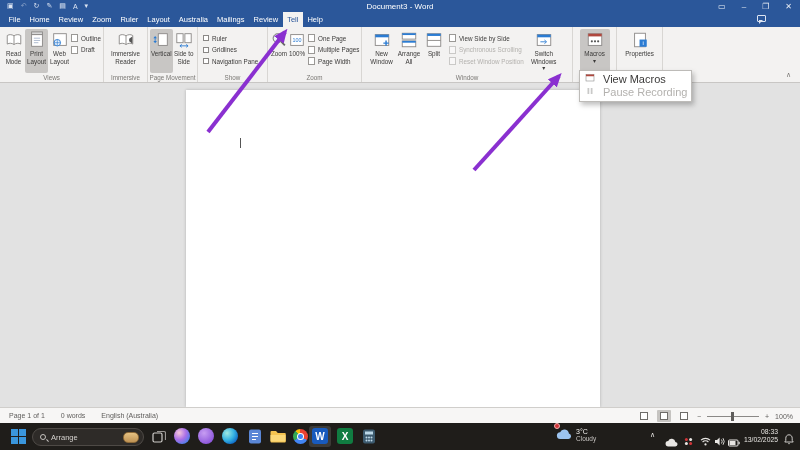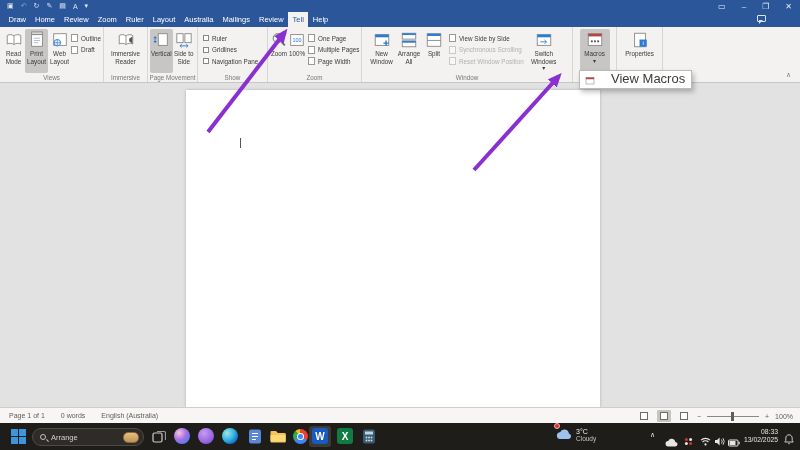--- a/index.html
+++ b/index.html
@@ -43,21 +43,21 @@
   .caret { font-size:6px; color:#3b3a39; }
   .collapse { position:absolute; right:9px; bottom:3px; font-size:7px; color:#7a7874; }
 
   
   .docarea { position:absolute; left:0; top:83px; width:800px; height:324px; background:#e2e2e2; }
   .page { position:absolute; left:186px; top:7px; width:414px; height:317px; background:#fff; box-shadow:0 0 3px rgba(0,0,0,.22); }
   .cursor { position:absolute; left:54px; top:48px; width:1px; height:10px; background:#555; }
 
   
   .dropdown { position:absolute; left:579px; top:70px; width:113px; background:#fff; border:1px solid #bdbbb8; box-shadow:2px 3px 5px rgba(0,0,0,.25); padding:2px 0; z-index:40; }
-  .mitem { display:flex; align-items:flex-end; gap:16px; height:13px; padding:0 5px; font-size:13px; color:#3b3a39; white-space:nowrap; }
+  .mitem { display:flex; align-items:flex-start; gap:8px; height:13px; padding:0 5px; font-size:11px; color:#3b3a39; white-space:nowrap; }
   .mitem.disabled { color:#b3b1ae; }
   .mitem.disabled .i10 { opacity:.45; }
   .mitem.annot { border:2px solid #8a30d0; border-radius:2px; height:15px; margin:0 1px; padding:0 3px; }
   .ulf { display:inline-block; }
   .ulf::first-letter { text-decoration:underline; }
 
   
   .statusbar { position:absolute; left:0; top:407px; width:800px; height:16px; background:#f7f6f5; border-top:1px solid #d0cecb; font-size:7px; color:#5f5d5b; }
   .sb-left { position:absolute; left:9px; top:4px; display:flex; gap:16px; }
   .sb-right { position:absolute; right:7px; top:2px; display:flex; align-items:center; gap:6px; }
@@ -183,29 +183,30 @@
 <div class="titlebar">
   <div class="qat">
     <span>▣</span>
     <span class="dim">↶</span>
     <span>↻</span>
     <span>✎</span>
     <span>▤</span>
     <span>A</span>
     <span>▾</span>
   </div>
+  <div class="title">Document3 - Word</div>
   <div class="winctl">
     <span>▭</span>
     <span>–</span>
     <span>❐</span>
     <span>✕</span>
   </div>
   <span class="comment-ic"></span>
   <div class="tabrow">
-    <span class="tab">Draw</span>
+    <span class="tab">File</span>
     <span class="tab">Home</span>
     <span class="tab">Review</span>
     <span class="tab">Zoom</span>
     <span class="tab">Ruler</span>
     <span class="tab">Layout</span>
     <span class="tab">Australia</span>
     <span class="tab">Mailings</span>
     <span class="tab">Review</span>
     <span class="tab active">Tell</span>
     <span class="tab">Help</span>
@@ -406,20 +407,26 @@
     <span class="cursor"></span>
   </div>
 </div>
 
 <div class="dropdown">
   <div class="mitem">
     <svg class="i10" viewBox="0 0 20 20">
         <use href="#s-mview"></use>
       </svg>
     <span>View Macros</span>
+  </div>
+  <div class="mitem disabled">
+    <svg class="i10" viewBox="0 0 20 20">
+        <use href="#s-mpause"></use>
+      </svg>
+    <span>Pause Recording</span>
   </div>
 </div>
 
 <div class="statusbar">
   <div class="sb-left">
     <span>Page 1 of 1</span>
     <span>0 words</span>
     <span>English (Australia)</span>
   </div>
   <div class="sb-right">

